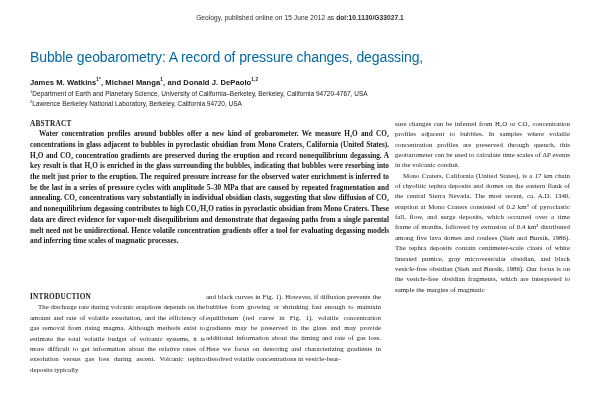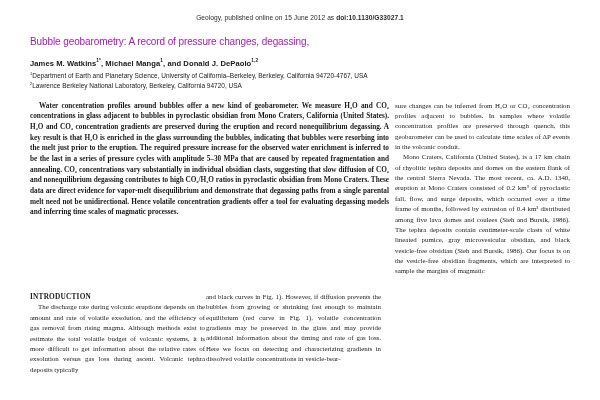--- a/index.html
+++ b/index.html
@@ -31,25 +31,25 @@
     text-align: center;
     letter-spacing: 0.01em;
     padding-top: 14px;
     white-space: nowrap;
   }
   .journal-header b { font-weight: 700; }
 
   
   .title {
     font-family: "Liberation Sans", "DejaVu Sans", sans-serif;
-    font-size: 10px;
+    font-size: 14px;
     font-weight: 400;
     line-height: 1.33;
-    color: #a21caf;
-    margin-top: 14px;
+    color: #0369a1;
+    margin-top: 27px;
     letter-spacing: -0.1px;
   }
 
   
   .authors {
     font-family: "Liberation Sans", "DejaVu Sans", sans-serif;
     font-size: 7.6px;
     font-weight: 700;
     color: #181818;
     margin-top: 11px;
@@ -141,20 +141,21 @@
   </div>
 
   <div class="affils">
     <div><sup>1</sup><span>Department of Earth and Planetary Science, University of California–Berkeley, Berkeley, California 94720-4767, USA</span></div>
     <div><sup>2</sup><span>Lawrence Berkeley National Laboratory, Berkeley, California 94720, USA</span></div>
   </div>
 
   <div class="abstract-band">
 
     <div class="abstract-block">
+      <h2 class="sec-head">ABSTRACT</h2>
       <p class="abstract-body">Water concentration profiles around bubbles offer a new kind of geobarometer. We measure H₂O and CO₂ concentrations in glass adjacent to bubbles in pyroclastic obsidian from Mono Craters, California (United States). H₂O and CO₂ concentration gradients are preserved during the eruption and record nonequilibrium degassing. A key result is that H₂O is enriched in the glass surrounding the bubbles, indicating that bubbles were resorbing into the melt just prior to the eruption. The required pressure increase for the observed water enrichment is inferred to be the last in a series of pressure cycles with amplitude 5–30 MPa that are caused by repeated fragmentation and annealing. CO₂ concentrations vary substantially in individual obsidian clasts, suggesting that slow diffusion of CO₂ and nonequilibrium degassing contributes to high CO₂/H₂O ratios in pyroclastic obsidian from Mono Craters. These data are direct evidence for vapor-melt disequilibrium and demonstrate that degassing paths from a single parental melt need not be unidirectional. Hence volatile concentration gradients offer a tool for evaluating degassing models and inferring time scales of magmatic processes.</p>
     </div>
 
     <div class="rail-right">
       <p class="body-text noindent">sure changes can be inferred from H₂O or CO₂ concentration profiles adjacent to bubbles. In samples where volatile concentration profiles are preserved through quench, this geobarometer can be used to calculate time scales of ΔP events in the volcanic conduit.</p>
       <p class="body-text">Mono Craters, California (United States), is a 17 km chain of rhyolitic tephra deposits and domes on the eastern flank of the central Sierra Nevada. The most recent, ca. A.D. 1340, eruption at Mono Craters consisted of 0.2 km³ of pyroclastic fall, flow, and surge deposits, which occurred over a time frame of months, followed by extrusion of 0.4 km³ distributed among five lava domes and coulees (Sieh and Bursik, 1986). The tephra deposits contain centimeter-scale clasts of white lineated pumice, gray microvesicular obsidian, and black vesicle-free obsidian (Sieh and Bursik, 1986). Our focus is on the vesicle-free obsidian fragments, which are interpreted to sample the margins of magmatic</p>
     </div>
 
   </div>
 

